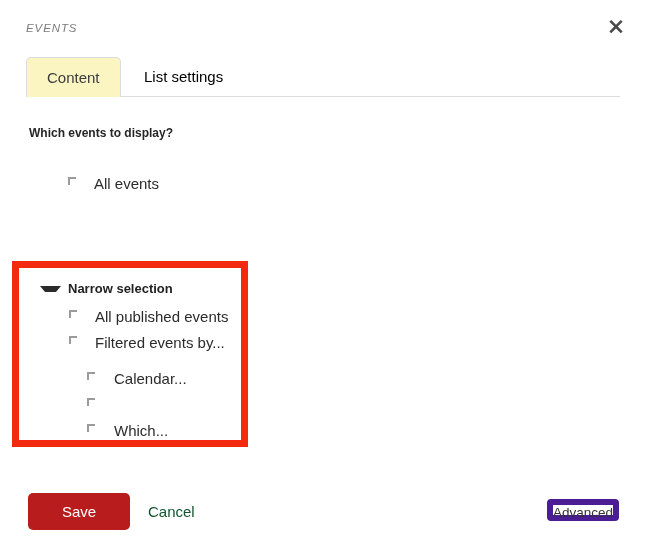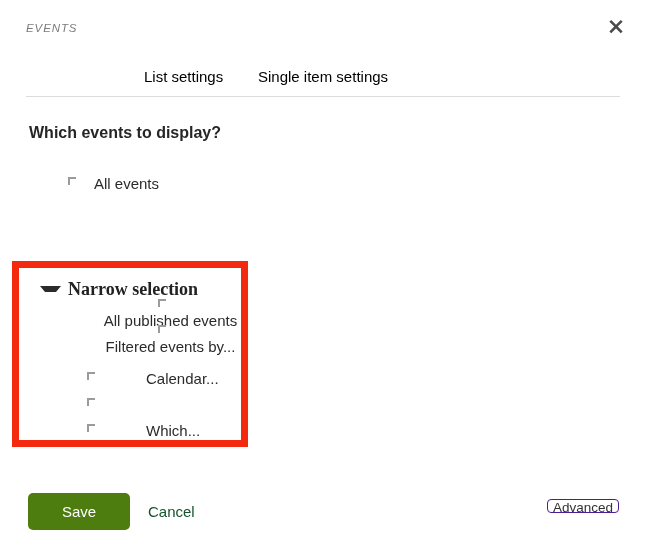--- a/index.html
+++ b/index.html
@@ -85,21 +85,21 @@
     padding: 0 8px;
   }
   .tab-list-settings { left: 110px; }
   .tab-single-item   { left: 224px; }
 
   
   .question-heading {
     position: absolute;
     left: 29px;
     top: 123px;
-    font-size: 16px;
+    font-size: 12px;
     font-weight: bold;
     color: #262626;
     line-height: 20px;
     white-space: nowrap;
   }
 
   .option-list {
     position: absolute;
     left: 0;
     top: 171px;
@@ -132,23 +132,23 @@
   }
   .radio-label {
     font-size: 15px;
     color: #2b2b2b;
     line-height: 26px;
     white-space: nowrap;
   }
   
   .lvl1 { padding-left: 29px; }
   .lvl1 .radio-label { margin-left: 17px; }
-  .lvl2 { padding-left: 62px; flex-direction: column; }
+  .lvl2 { padding-left: 62px; }
   .lvl2 .radio-label { margin-left: 17px; }
-  .lvl3 { padding-left: 80px; gap: 32px; }
+  .lvl3 { padding-left: 80px; }
   .lvl3 .radio-label { margin-left: 18px; }
 
   
   .narrow-box {
     position: absolute;
     left: 12px;
     top: 261px;
     width: 236px;
     height: 186px;
     border: 7px solid #f42a10;
@@ -174,42 +174,41 @@
   .disclosure-triangle {
     width: 0;
     height: 0;
     border-left: 5.5px solid transparent;
     border-right: 5.5px solid transparent;
     border-top: 6.5px solid #2b2b2b;
     margin-right: 7px;
     flex: 0 0 11px;
   }
   .narrow-title {
-    font-size: 18px;
+    font-size: 13px;
     font-weight: bold;
     color: #222222;
     line-height: 20px;
-    font-family: Liberation Serif, serif;
   }
   .narrow-options {
     position: absolute;
     left: 0;
     top: 36px;
     width: 100%;
   }
   .narrow-options .gap { height: 10px; }
 
   
   .save-button {
     position: absolute;
     left: 28px;
     top: 493px;
     width: 102px;
     height: 37px;
-    background: #4d7c0f;
+    background: #b91c1c;
     border: none;
     border-radius: 5px;
     color: #ffffff;
     font-size: 15px;
     font-family: "Liberation Sans", sans-serif;
     cursor: pointer;
     padding: 0;
   }
   .cancel-link {
     position: absolute;
@@ -219,23 +218,23 @@
     color: #14532d;
     line-height: 18px;
     cursor: pointer;
     white-space: nowrap;
   }
   .advanced-button {
     position: absolute;
     left: 547px;
     top: 499px;
     width: 72px;
-    height: 14px;
+    height: 22px;
     background: #ffffff;
-    border: 1px solid #4c1d95;
+    border: 6px solid #4c1d95;
     border-radius: 4px;
     color: #333333;
     font-size: 13.5px;
     font-family: "Liberation Sans", sans-serif;
     cursor: pointer;
     padding: 0;
   }
 </style>
 </head>
 <body>
@@ -243,22 +242,22 @@
 <div class="dialog-header">
   <div class="panel-label">EVENTS</div>
   <div class="close-button">
     <svg width="16" height="16" viewBox="0 0 16 16" aria-hidden="true">
       <path d="M3.2 2 8 6.8 12.8 2 14.6 3.8 9.8 8.6 14.6 13.4 12.8 15.2 8 10.4 3.2 15.2 1.4 13.4 6.2 8.6 1.4 3.8Z" fill="#4a4a4a"></path>
     </svg>
   </div>
 </div>
 
 <div class="tab-bar">
+  <div class="tab active">Content</div>
   <div class="tab link tab-list-settings">List settings</div>
-  <div class="tab link tab-single-item">Single item settings</div>
 </div>
 
 <div class="question-heading">Which events to display?</div>
 
 <div class="option-list">
   <div class="radio-row lvl1">
     <span class="radio-mark"></span>
     <span class="radio-label">All events</span>
   </div>
 </div>

